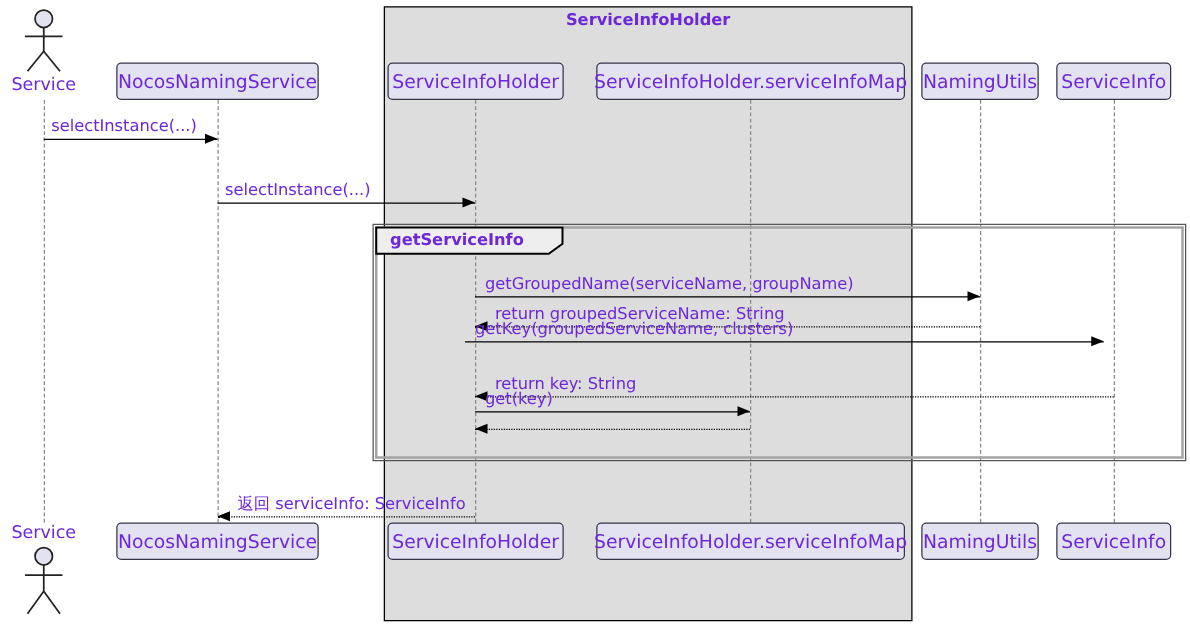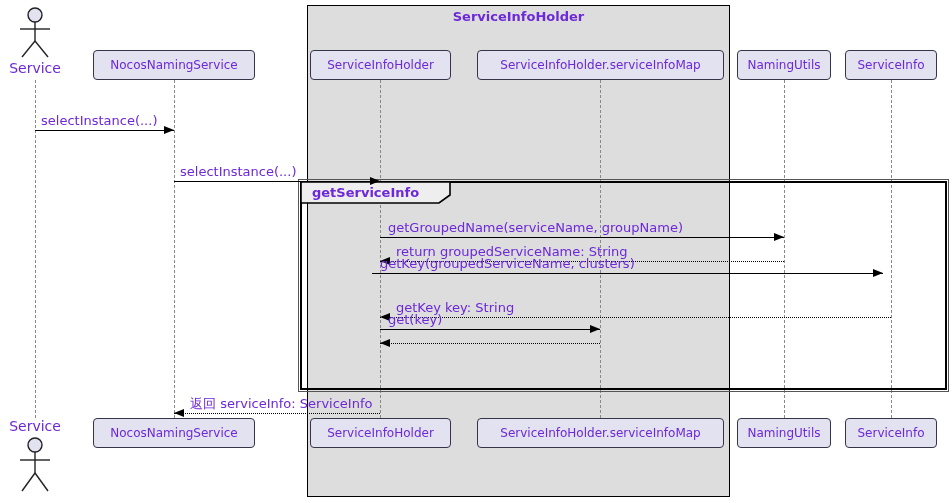--- a/index.html
+++ b/index.html
@@ -12,53 +12,53 @@
   .boundary {
     position:absolute; left:307px; top:5px; width:423px; height:492px;
     background:#dddddd; border:1.5px solid #000; box-sizing:border-box; z-index:1;
   }
   .boundary-title {
     position:absolute; top:3px; left:0; width:100%; text-align:center;
     font-weight:bold; font-size:13px;
   }
   
   .group-frame {
-    position:absolute; left:300px; top:181px; width:647px; height:209px;
-    border:2px solid #000000; outline:1px solid #555; outline-offset:1px;
+    position:absolute; left:300px; top:181px; width:647px; height:186px;
+    border:2px solid #a3a3a3; outline:1px solid #555; outline-offset:1px;
     box-sizing:border-box; z-index:3; background:transparent;
   }
   .group-label-shape { position:absolute; left:-2px; top:-2px; }
   .group-label-text {
     position:absolute; left:10px; top:2px; font-weight:bold; font-size:13px;
     white-space:nowrap;
   }
   
   .lifeline {
     position:absolute; top:80px; height:338px; width:0;
     border-left:1px dashed #888; z-index:2;
   }
   
   .pbox {
     position:absolute; height:30px; background:#e2e2f0; border:1px solid #35354a;
     border-radius:4px; box-sizing:border-box; display:flex; align-items:center;
-    justify-content:center; font-size:12px; white-space:nowrap; z-index:4;
+    justify-content:center; font-size:15px; white-space:nowrap; z-index:4;
   }
   .row-top   { top:50px; }
   .row-bottom{ top:418px; }
   
   .actor { position:absolute; width:70px; text-align:center; z-index:4; }
   .actor-label { font-size:14px; line-height:18px; }
   .actor svg { display:block; margin:0 auto; }
   
   .msg { position:absolute; z-index:5; }
   .msg-label {
     display:block; font-size:13px; line-height:14px; white-space:nowrap;
     text-align:left;
   }
-  .pl6  { padding-left:6px;margin-top:19px; }
+  .pl6  { padding-left:6px; }
   .pl8  { padding-left:8px; }
   .pl16 { padding-left:16px;margin-top:16px; }
   .msg-line { position:relative; height:0; margin-top:2px; }
   .line-solid  { border-top:1px solid #000; }
   .line-dotted { border-top:1px dotted #000; }
   .arr-r::after {
     content:""; position:absolute; right:0; top:-5px; width:0; height:0;
     border-left:10px solid #000; border-top:4px solid transparent;
     border-bottom:4px solid transparent;
   }
@@ -144,21 +144,21 @@
     <span class="msg-label pl16">return groupedServiceName: String</span>
     <div class="msg-line line-dotted arr-l"></div>
   </div>
 
   <div class="msg" style="left:372px; top:257px; width:511px;">
     <span class="msg-label pl8">getKey(groupedServiceName, clusters)</span>
     <div class="msg-line line-solid arr-r"></div>
   </div>
 
   <div class="msg" style="left:380px; top:285px; width:511px;">
-    <span class="msg-label pl16">getKey key: String</span>
+    <span class="msg-label pl16">return key: String</span>
     <div class="msg-line line-dotted arr-l"></div>
   </div>
 
   <div class="msg" style="left:380px; top:313px; width:220px;">
     <span class="msg-label pl8">get(key)</span>
     <div class="msg-line line-solid arr-r"></div>
   </div>
 
   <div class="msg" style="left:380px; top:341px; width:220px;">
     <div class="msg-line line-dotted arr-l"></div>

